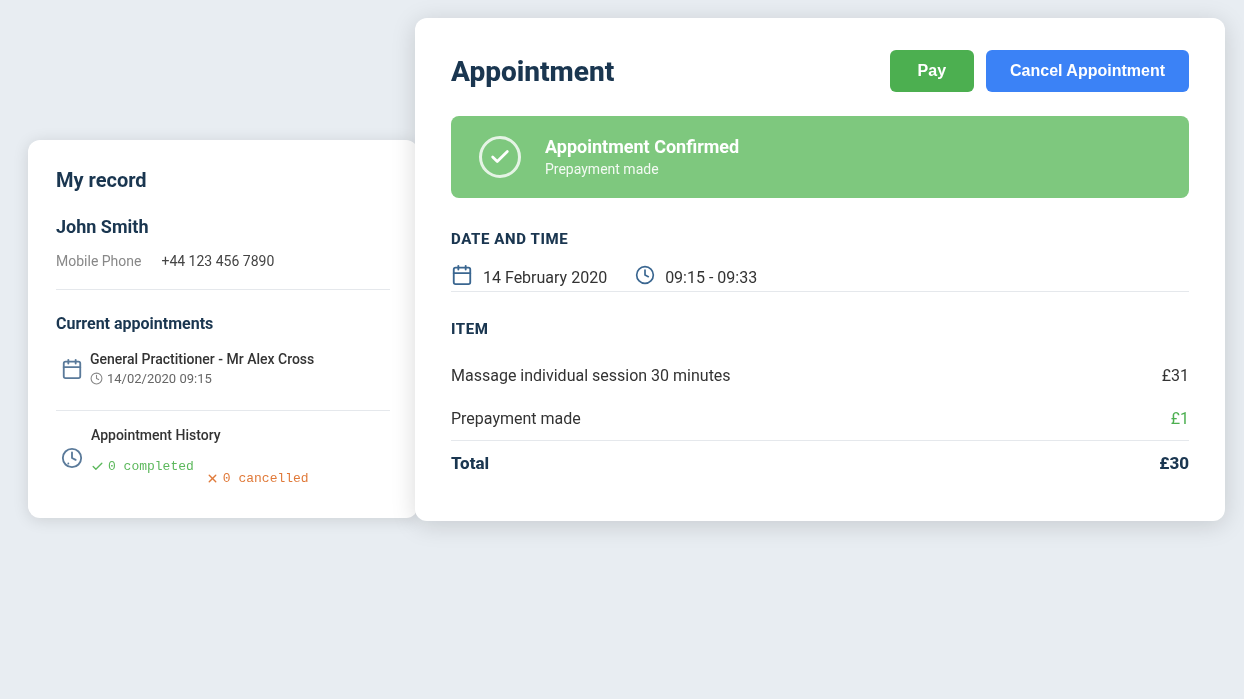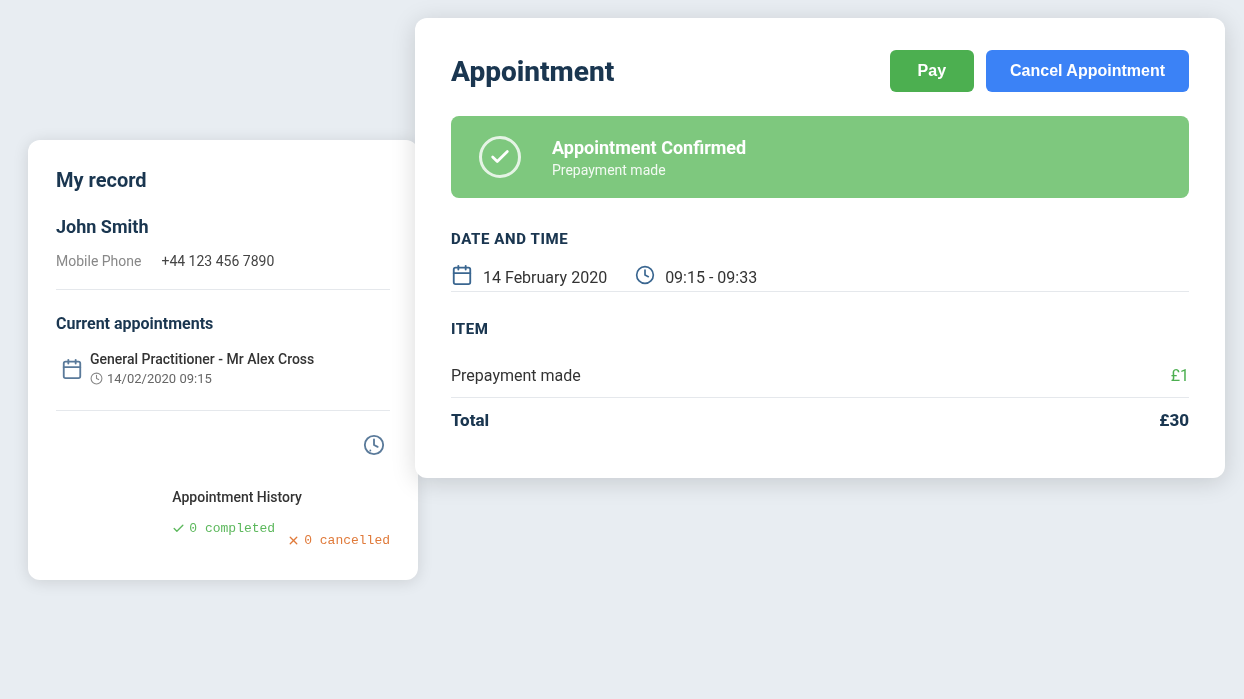--- a/index.html
+++ b/index.html
@@ -85,23 +85,22 @@
     }
     .appt-datetime {
       font-size: 13px;
       color: #666;
       display: flex;
       align-items: center;
       gap: 4px;
     }
     .history-item {
       display: flex;
-      align-items: flex-end;
-      gap: 28px;
-      flex-direction: column;
+      align-items: center;
+      gap: 3px;
     }
     .history-icon {
       width: 32px;
       height: 32px;
       flex-shrink: 0;
       display: flex;
       align-items: center;
       justify-content: center;
       color: #5a7a9a;
       font-size: 20px;
@@ -185,22 +184,21 @@
       font-weight: 600;
       cursor: pointer;
     }
 
     
     .confirmed-banner {
       background: #7ec87e;
       border-radius: 8px;
       padding: 20px 28px;
       display: flex;
-      align-items: center;
-      gap: 31px;
+      gap: 24px;
       margin-bottom: 32px;
     }
     .checkmark-circle {
       width: 42px;
       height: 42px;
       border: 3px solid rgba(255,255,255,0.8);
       border-radius: 50%;
       display: flex;
       align-items: center;
       justify-content: center;
@@ -382,20 +380,24 @@
           <polyline points="12 6 12 12 16 14"></polyline>
         </svg>
       </span>
       <span>09:15 - 09:33</span>
     </div>
   </div>
 
   <div class="item-section">
     <div class="section-label">ITEM</div>
     <div class="item-row">
+      <span>Massage individual session 30 minutes</span>
+      <span class="item-price">£31</span>
+    </div>
+    <div class="item-row">
       <span>Prepayment made</span>
       <span class="item-price green">£1</span>
     </div>
     <div class="item-divider"></div>
     <div class="item-row total">
       <span>Total</span>
       <span>£30</span>
     </div>
   </div>
 </div>

